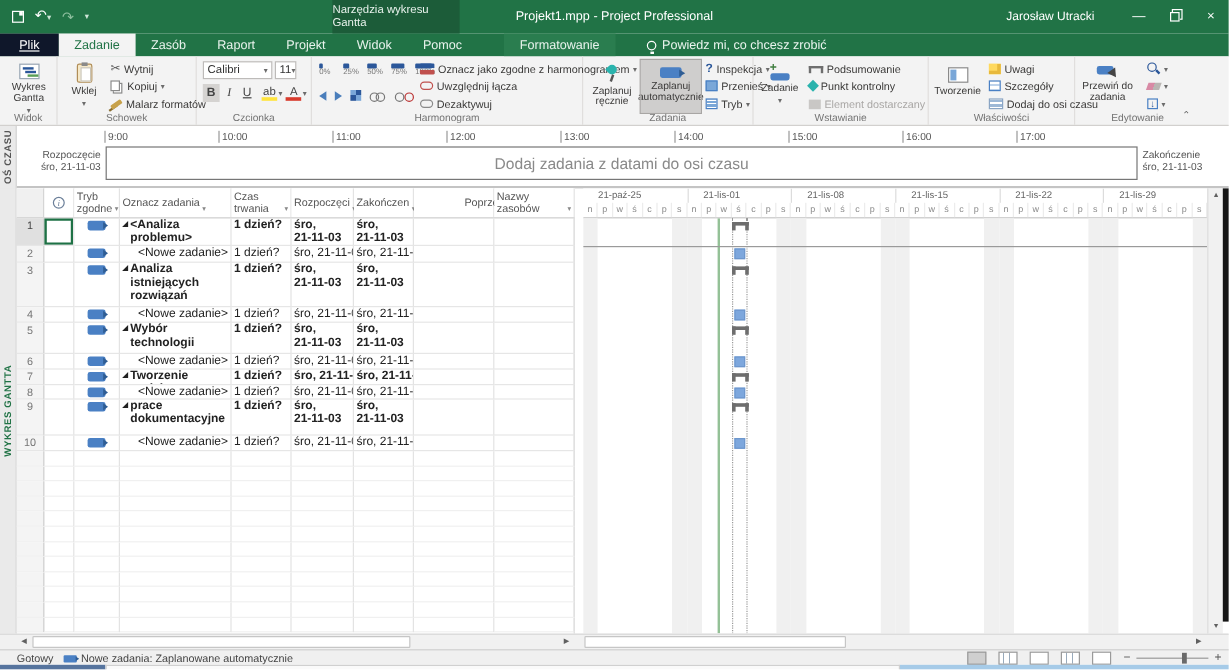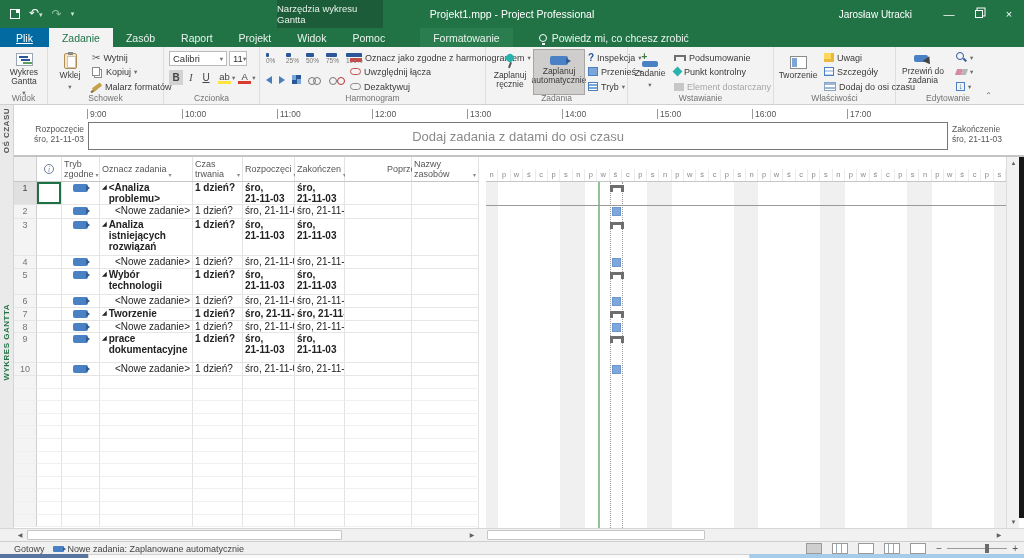--- a/index.html
+++ b/index.html
@@ -18,21 +18,21 @@
   .ctx-tab-title { position:absolute; left:277px; top:0; height:28px; width:106px; background:#1c5c39; display:flex; align-items:center; justify-content:center; font-size:9.5px; color:#e8f2ec; }
   .win-title { position:absolute; left:0; width:1024px; text-align:center; font-size:10.5px; pointer-events:none; }
   .tb-right { position:absolute; right:0; top:0; height:28px; display:flex; align-items:center; }
   .user-name { font-size:10px; margin-right:22px; }
   .winbtn { width:30px; height:28px; display:flex; align-items:center; justify-content:center; font-size:11px; color:#fff; }
   .restore-glyph { width:8px; height:8px; border:1px solid #fff; box-shadow:2px -2px 0 -0.5px #217346, 2px -2px 0 0.5px #fff; }
 
   
   .tabrow { position:absolute; left:0; top:28px; width:1024px; height:19px; background:#217346; display:flex; align-items:stretch; }
   .rtab { padding:0 13px; display:flex; align-items:center; font-size:10.5px; color:#e9f3ed; }
-  .rtab.file { background:#0369a1; color:#fff; padding:8px 16px;text-decoration:underline; }
+  .rtab.file { background:#0f172a; color:#fff; padding:8px 16px;text-decoration:underline; }
   .rtab.active { background:#f3f3f3; color:#217346; }
   .rtab.contextual { background:#2a7d4f; margin-left:22px; }
   .tellme { display:flex; align-items:center; gap:5px; margin-left:26px; font-size:10.5px; color:#eaf4ee; }
   .bulb { width:8px; height:8px; border:1px solid #fff; border-radius:50%; position:relative; }
   .bulb:after { content:""; position:absolute; left:2px; top:8px; width:3px; height:2px; background:#fff; }
 
   
   .ribbon { position:absolute; left:0; top:47px; width:1024px; height:58px; background:#f3f3f3; border-bottom:1px solid #d2d0ce; display:flex; }
   .rgroup { position:relative; height:100%; border-right:1px solid #e0dedd; flex:none; }
   .rgroup-label { position:absolute; left:0; bottom:1px; width:100%; text-align:center; font-size:8.5px; color:#737373; }
@@ -785,20 +785,28 @@
             <div class="tcell" style="width: 93px; flex: 0 0 auto; border-bottom-color: rgb(240, 240, 240);"></div>
             <div class="tcell" style="width: 50px; flex: 0 0 auto; border-bottom-color: rgb(240, 240, 240);"></div>
             <div class="tcell" style="width: 52px; flex: 0 0 auto; border-bottom-color: rgb(240, 240, 240);"></div>
             <div class="tcell" style="width: 50px; flex: 0 0 auto; border-bottom-color: rgb(240, 240, 240);"></div>
             <div class="tcell" style="width: 67px; flex: 0 0 auto; border-bottom-color: rgb(240, 240, 240);"></div>
             <div class="tcell" style="width: 67px; flex: 0 0 auto; border-bottom-color: rgb(240, 240, 240);"></div>
           </div>
         </div>
     </div>
     <div class="chart">
+      <div class="cweeks" id="cweeks">
+          <div class="cweek" style="left: 0px; width: 86.6667px; padding-left: 12.381px; border-left: none;">21-paź-25</div>
+          <div class="cweek" style="left: 86.6667px; width: 86.6667px; padding-left: 12.381px;">21-lis-01</div>
+          <div class="cweek" style="left: 173.333px; width: 86.6667px; padding-left: 12.381px;">21-lis-08</div>
+          <div class="cweek" style="left: 260px; width: 86.6667px; padding-left: 12.381px;">21-lis-15</div>
+          <div class="cweek" style="left: 346.667px; width: 86.6667px; padding-left: 12.381px;">21-lis-22</div>
+          <div class="cweek" style="left: 433.333px; width: 86.6667px; padding-left: 12.381px;">21-lis-29</div>
+        </div>
       <div class="cdays" id="cdays">
           <div class="cday" style="left: 0px; width: 12.381px;">n</div>
           <div class="cday" style="left: 12.381px; width: 12.381px;">p</div>
           <div class="cday" style="left: 24.7619px; width: 12.381px;">w</div>
           <div class="cday" style="left: 37.1429px; width: 12.381px;">ś</div>
           <div class="cday" style="left: 49.5238px; width: 12.381px;">c</div>
           <div class="cday" style="left: 61.9048px; width: 12.381px;">p</div>
           <div class="cday" style="left: 74.2857px; width: 12.381px;">s</div>
           <div class="cday" style="left: 86.6667px; width: 12.381px;">n</div>
           <div class="cday" style="left: 99.0476px; width: 12.381px;">p</div>

